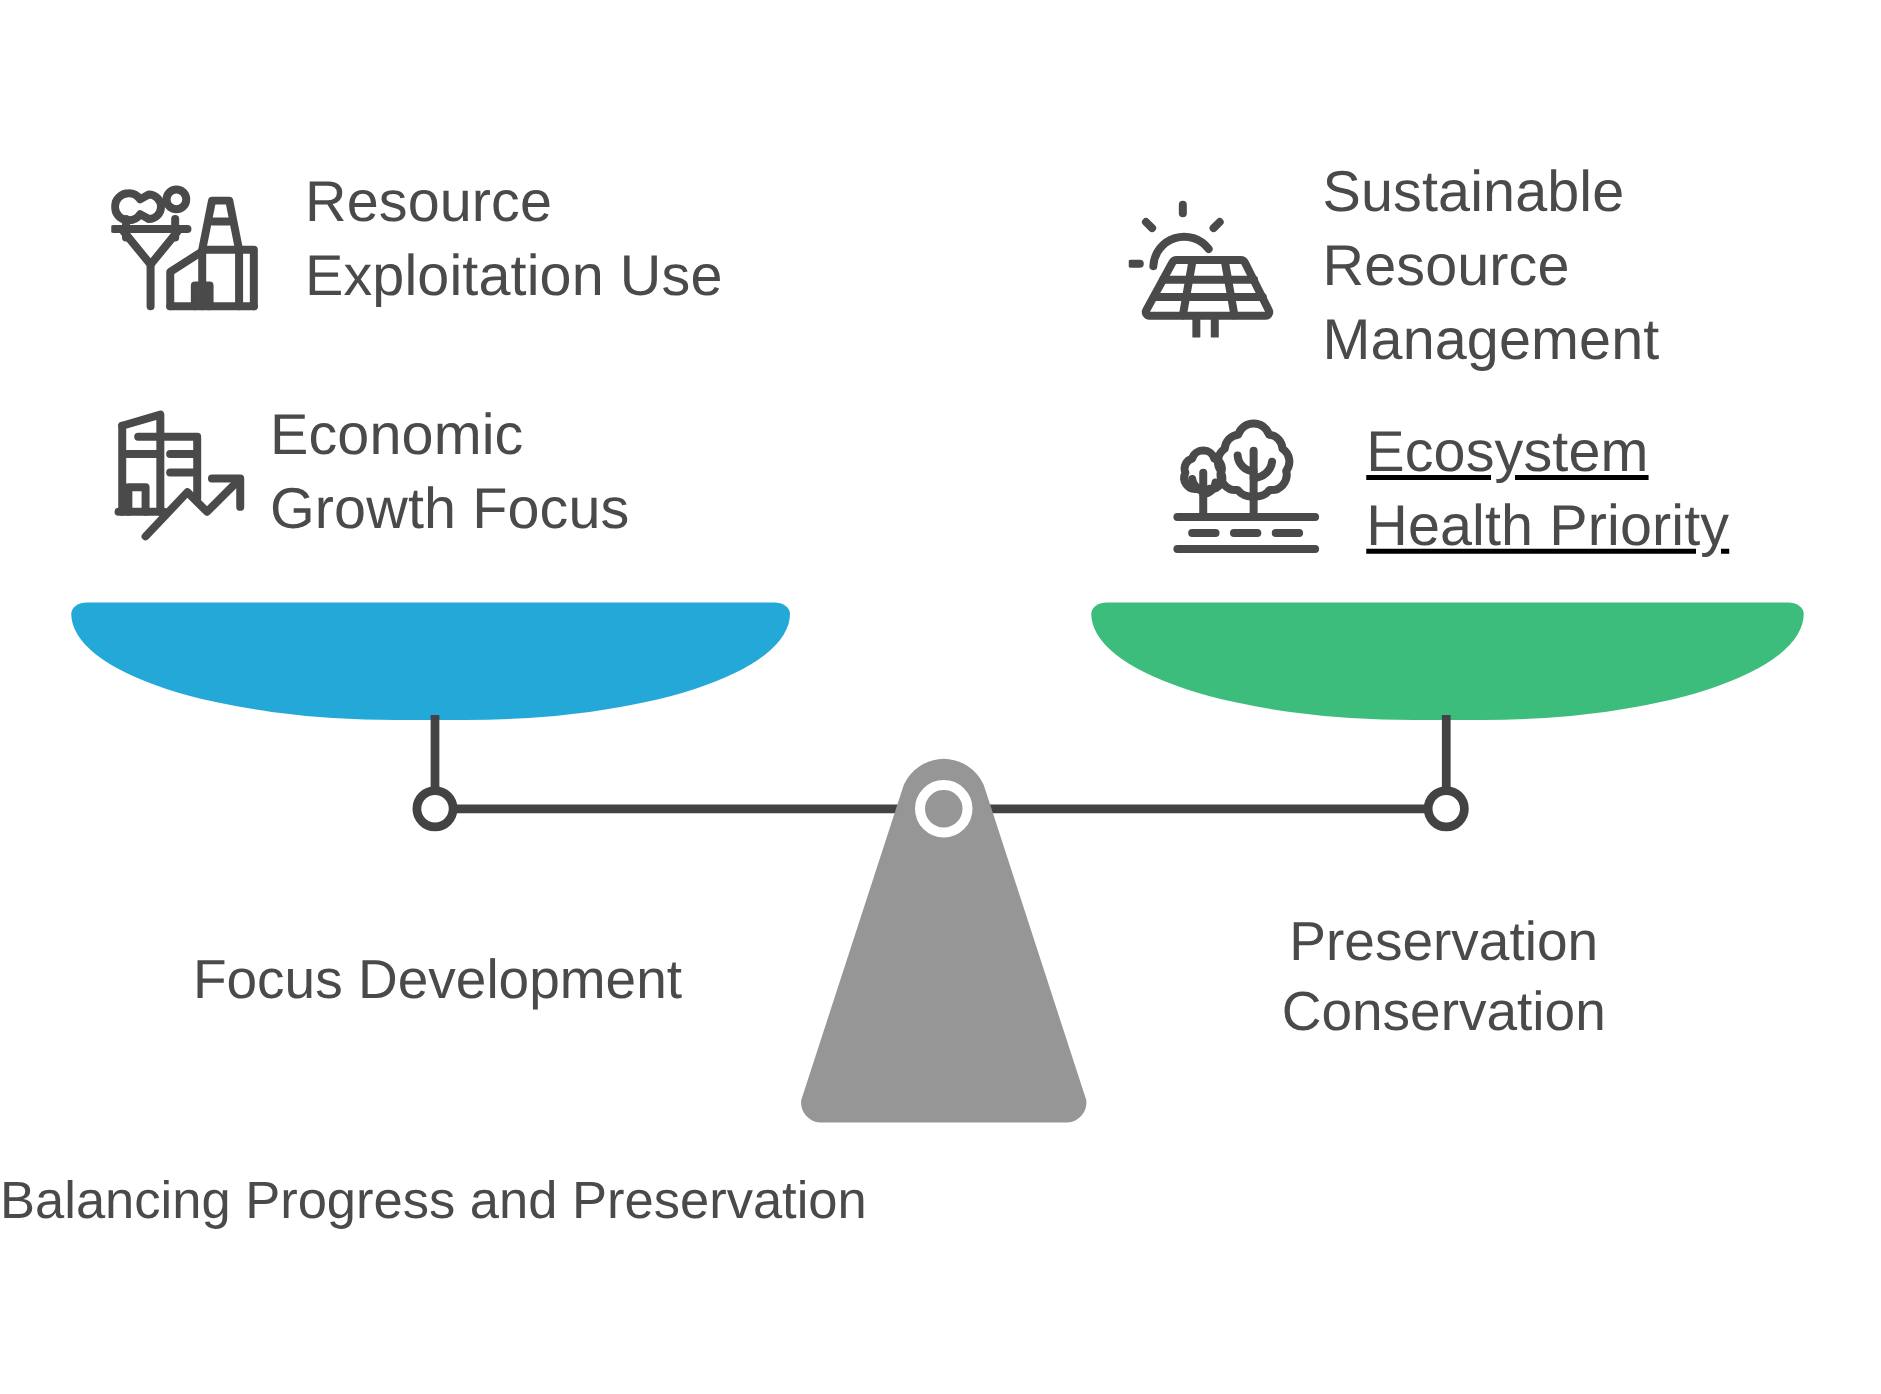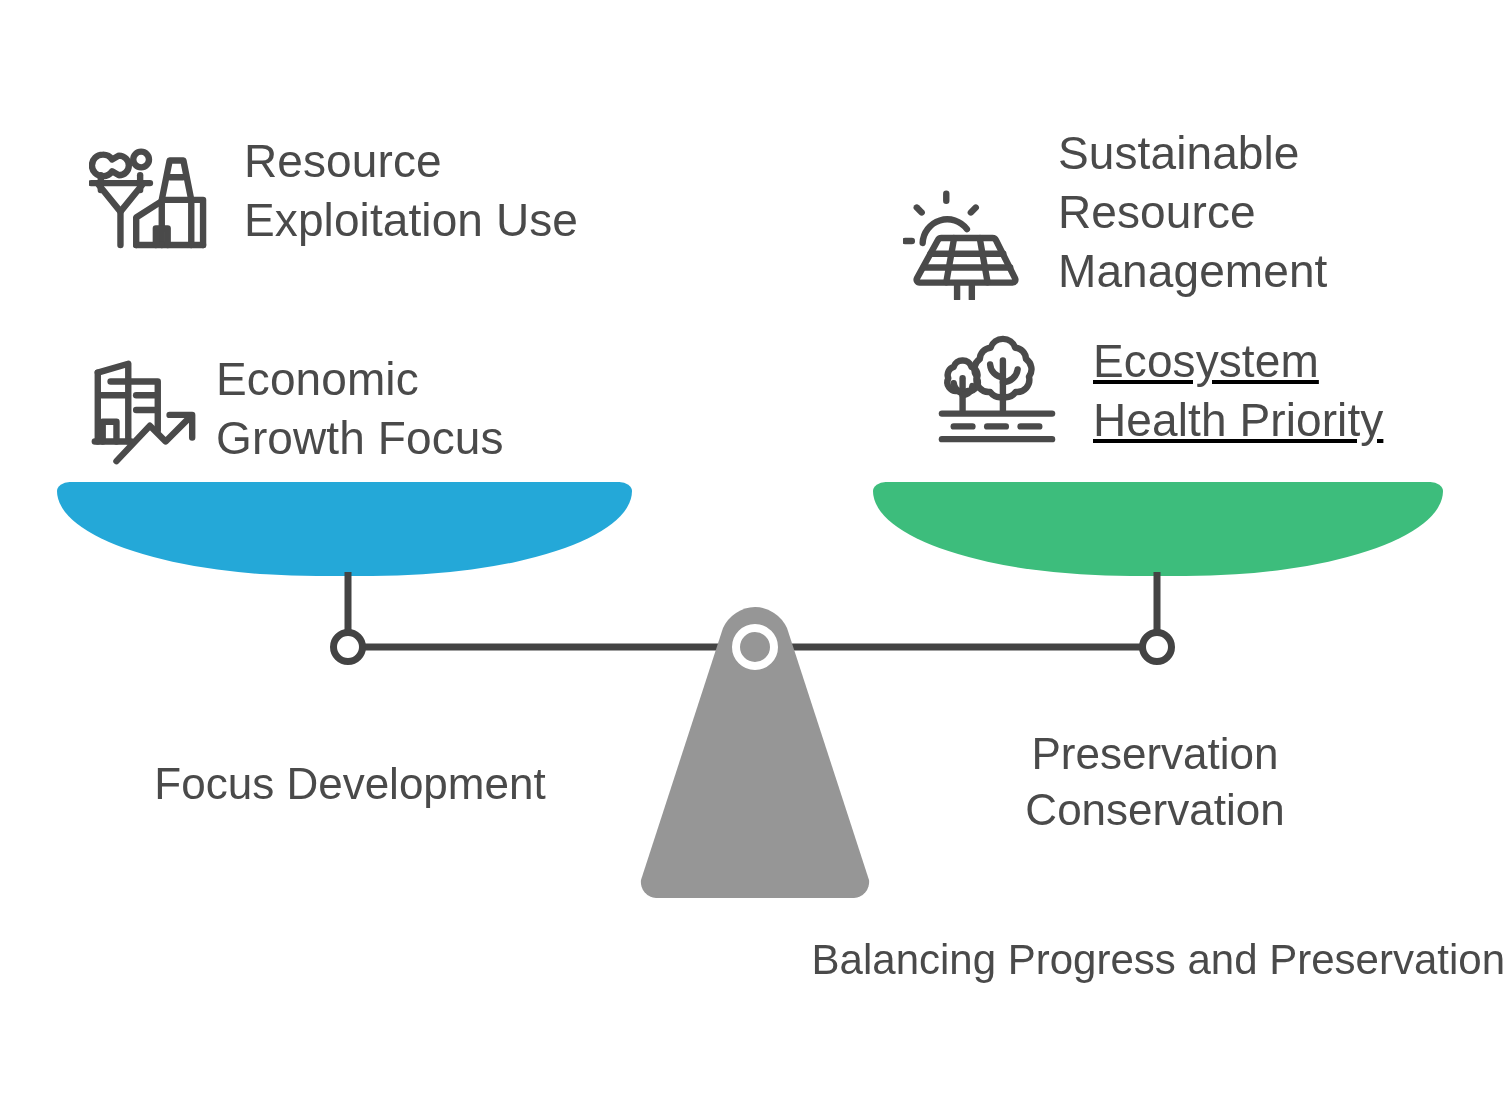--- a/index.html
+++ b/index.html
@@ -16,21 +16,21 @@
     width: 1505px;
     height: 1115px;
     background: #ffffff;
     overflow: hidden;
   }
 
   
   .feature {
     position: absolute;
     display: flex;
-    align-items: flex-end;
+    align-items: center;
     gap: 36px;
   }
   .feature .icon-box {
     flex: 0 0 auto;
     width: 120px;
     height: 120px;
     display: flex;
     align-items: center;
     justify-content: center;
   }
@@ -42,21 +42,21 @@
     line-height: 1.28;
     color: #4a4a4a;
     letter-spacing: 0.1px;
     white-space: pre-line;
     font-weight: 400;
     padding-top: 2px;
   }
 
   
   #feat-resource     { left: 88px;  top: 130px; }
-  #feat-economic     { left: 84px;  top: 348px; gap: 12px; }
+  #feat-economic     { left: 84px;  top: 316px; gap: 12px; }
   #feat-sustainable  { left: 902px; top: 122px; }
   #feat-ecosystem    { left: 937px; top: 330px; text-decoration: underline; }
 
   
   .pan {
     position: absolute;
     border-bottom-left-radius: 50% 100%;
     border-bottom-right-radius: 50% 100%;
     border-top-left-radius: 14px 10px;
     border-top-right-radius: 14px 10px;
@@ -93,21 +93,21 @@
   #label-environment {
     left: 900px;
     top: 726px;
     width: 510px;
   }
   #caption {
     position: absolute;
     left: 0;
     top: 936px;
     width: 1505px;
-    text-align: right;
+    text-align: left;
     font-size: 42px;
     color: #4a4a4a;
     font-weight: 400;
   }
 
   
   #scale-svg {
     position: absolute;
     left: 0;
     top: 0;

